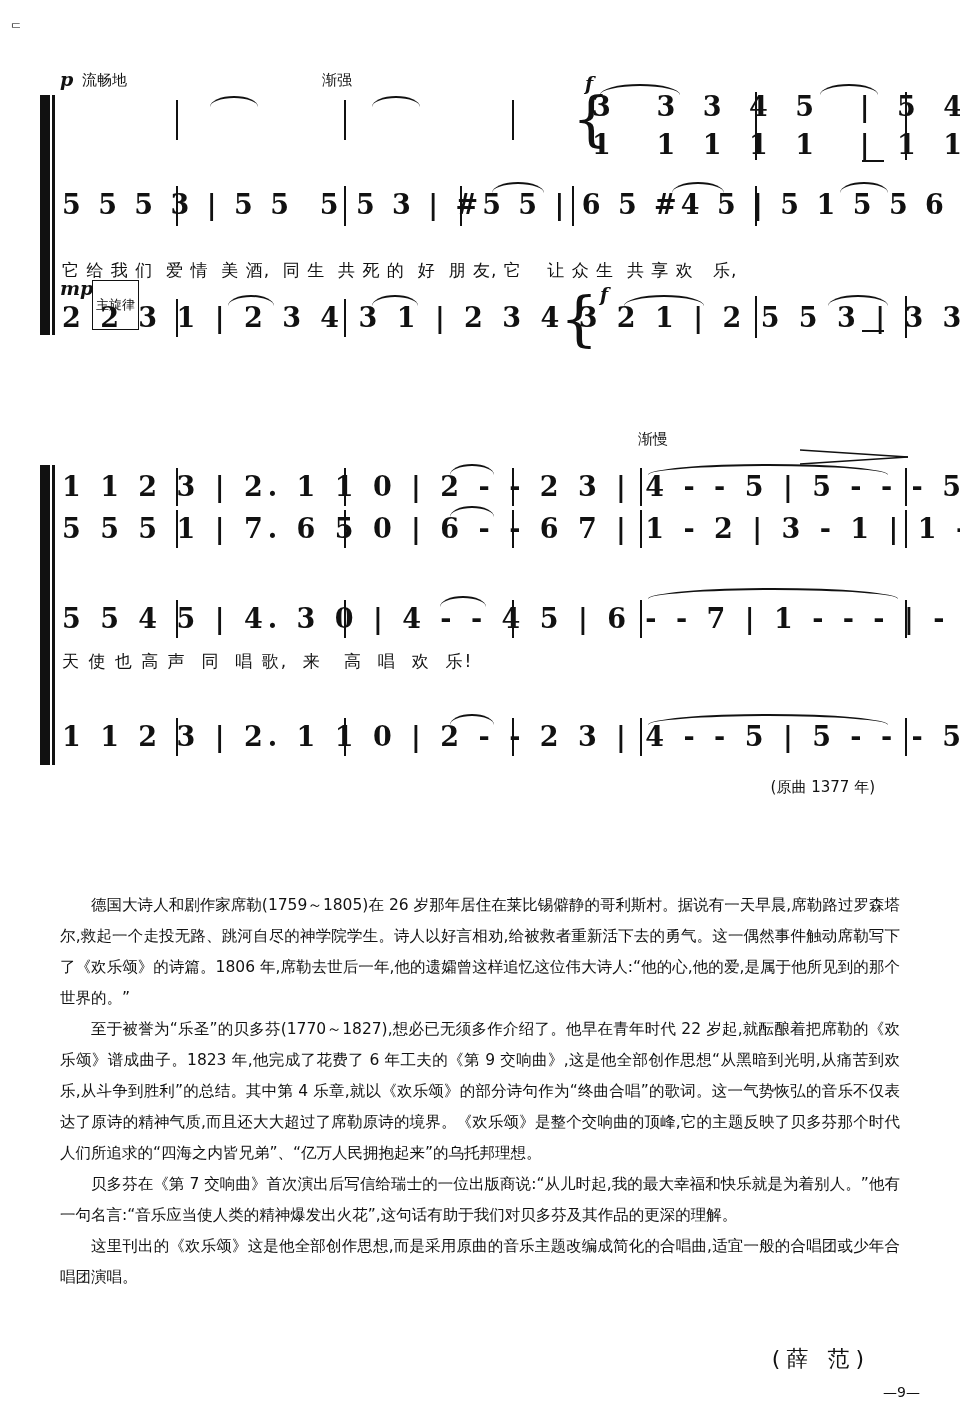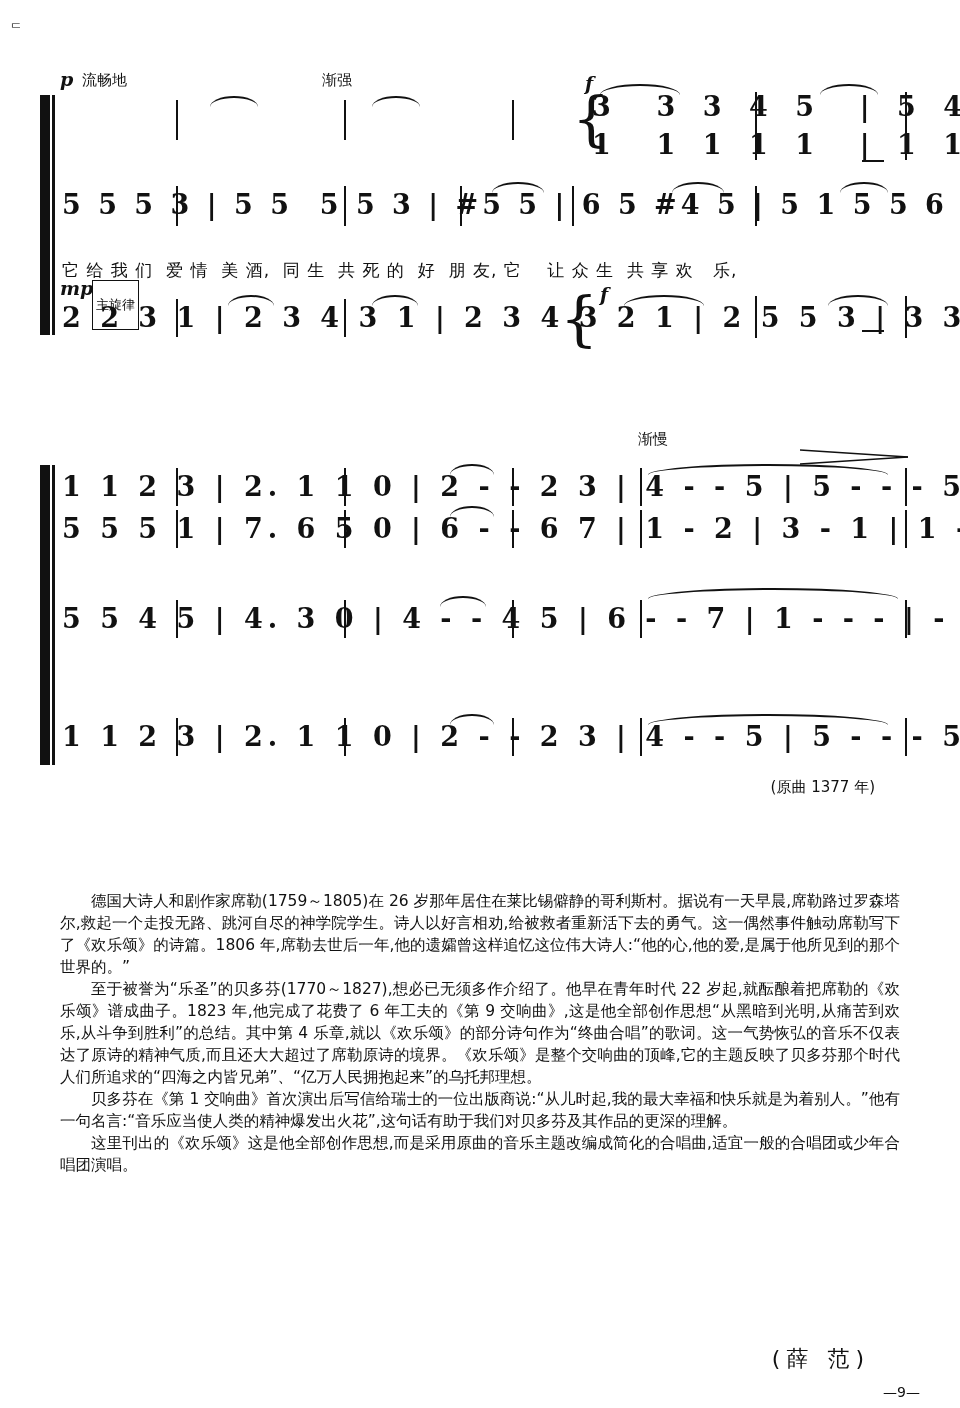--- a/index.html
+++ b/index.html
@@ -107,21 +107,21 @@
   }
 
   
   #prose {
     position: absolute;
     left: 60px;
     top: 890px;
     width: 840px;
     font-family: "DejaVu Sans", sans-serif;
     font-size: 15.5px;
-    line-height: 22px;
+    line-height: 31px;
     text-align: justify;
     color: #111;
   }
   #prose p { margin: 0 0 0 0; text-indent: 2em; }
 
   #origin {
     position: absolute;
     right: 85px;
     top: 778px;
     font-family: "DejaVu Sans", sans-serif;
@@ -237,34 +237,35 @@
 
   <div class="notes" style="left:62px; top:604px; letter-spacing:5px;">5 5 4 5 | 4. 3 0 | 4 - - 4 5 | 6 - - 7 | 1 - - - | - - -</div>
   <div class="slur" style="left:440px; top:596px; width:46px;"></div>
   <div class="slur" style="left:648px; top:588px; width:250px;"></div>
   <div class="barline" style="left:176px; top:600px; height:38px;"></div>
   <div class="barline" style="left:344px; top:600px; height:38px;"></div>
   <div class="barline" style="left:512px; top:600px; height:38px;"></div>
   <div class="barline" style="left:640px; top:600px; height:38px;"></div>
   <div class="barline" style="left:905px; top:600px; height:38px;"></div>
 
+  <div class="lyr" style="left:62px; top:650px; letter-spacing:2px;">天 使 也 高 声  同  唱 歌,  来   高  唱  欢  乐!</div>
 
   <div class="notes" style="left:62px; top:722px; letter-spacing:5px;">1 1 2 3 | 2. 1 1 0 | 2 - - 2 3 | 4 - - 5 | 5 - - - 5 - - -</div>
   <div class="slur" style="left:450px; top:714px; width:44px;"></div>
   <div class="slur" style="left:648px; top:714px; width:240px;"></div>
   <div class="barline" style="left:176px; top:718px; height:38px;"></div>
   <div class="barline" style="left:344px; top:718px; height:38px;"></div>
   <div class="barline" style="left:512px; top:718px; height:38px;"></div>
   <div class="barline" style="left:640px; top:718px; height:38px;"></div>
   <div class="barline" style="left:905px; top:718px; height:38px;"></div>
 </div>
 
 <div id="origin">(原曲 1377 年)</div>
 
 <div id="prose">
   <p>德国大诗人和剧作家席勒(1759～1805)在 26 岁那年居住在莱比锡僻静的哥利斯村。据说有一天早晨,席勒路过罗森塔尔,救起一个走投无路、跳河自尽的神学院学生。诗人以好言相劝,给被救者重新活下去的勇气。这一偶然事件触动席勒写下了《欢乐颂》的诗篇。1806 年,席勒去世后一年,他的遗孀曾这样追忆这位伟大诗人:“他的心,他的爱,是属于他所见到的那个世界的。”</p>
   <p>至于被誉为“乐圣”的贝多芬(1770～1827),想必已无须多作介绍了。他早在青年时代 22 岁起,就酝酿着把席勒的《欢乐颂》谱成曲子。1823 年,他完成了花费了 6 年工夫的《第 9 交响曲》,这是他全部创作思想“从黑暗到光明,从痛苦到欢乐,从斗争到胜利”的总结。其中第 4 乐章,就以《欢乐颂》的部分诗句作为“终曲合唱”的歌词。这一气势恢弘的音乐不仅表达了原诗的精神气质,而且还大大超过了席勒原诗的境界。《欢乐颂》是整个交响曲的顶峰,它的主题反映了贝多芬那个时代人们所追求的“四海之内皆兄弟”、“亿万人民拥抱起来”的乌托邦理想。</p>
-  <p>贝多芬在《第 1 交响曲》首次演出后写信给瑞士的一位出版商说:“从儿时起,我的最大幸福和快乐就是为着别人。”他有一句名言:“音乐应当使人类的精神爆发出火花”,这句话有助于我们对贝多芬及其作品的更深的理解。</p>
+  <p>贝多芬在《第 7 交响曲》首次演出后写信给瑞士的一位出版商说:“从儿时起,我的最大幸福和快乐就是为着别人。”他有一句名言:“音乐应当使人类的精神爆发出火花”,这句话有助于我们对贝多芬及其作品的更深的理解。</p>
   <p>这里刊出的《欢乐颂》这是他全部创作思想,而是采用原曲的音乐主题改编成简化的合唱曲,适宜一般的合唱团或少年合唱团演唱。</p>
 </div>
 
 <div id="author">(薛 范)</div>
 <div id="pageno">—9—</div>
 
 </body></html>

